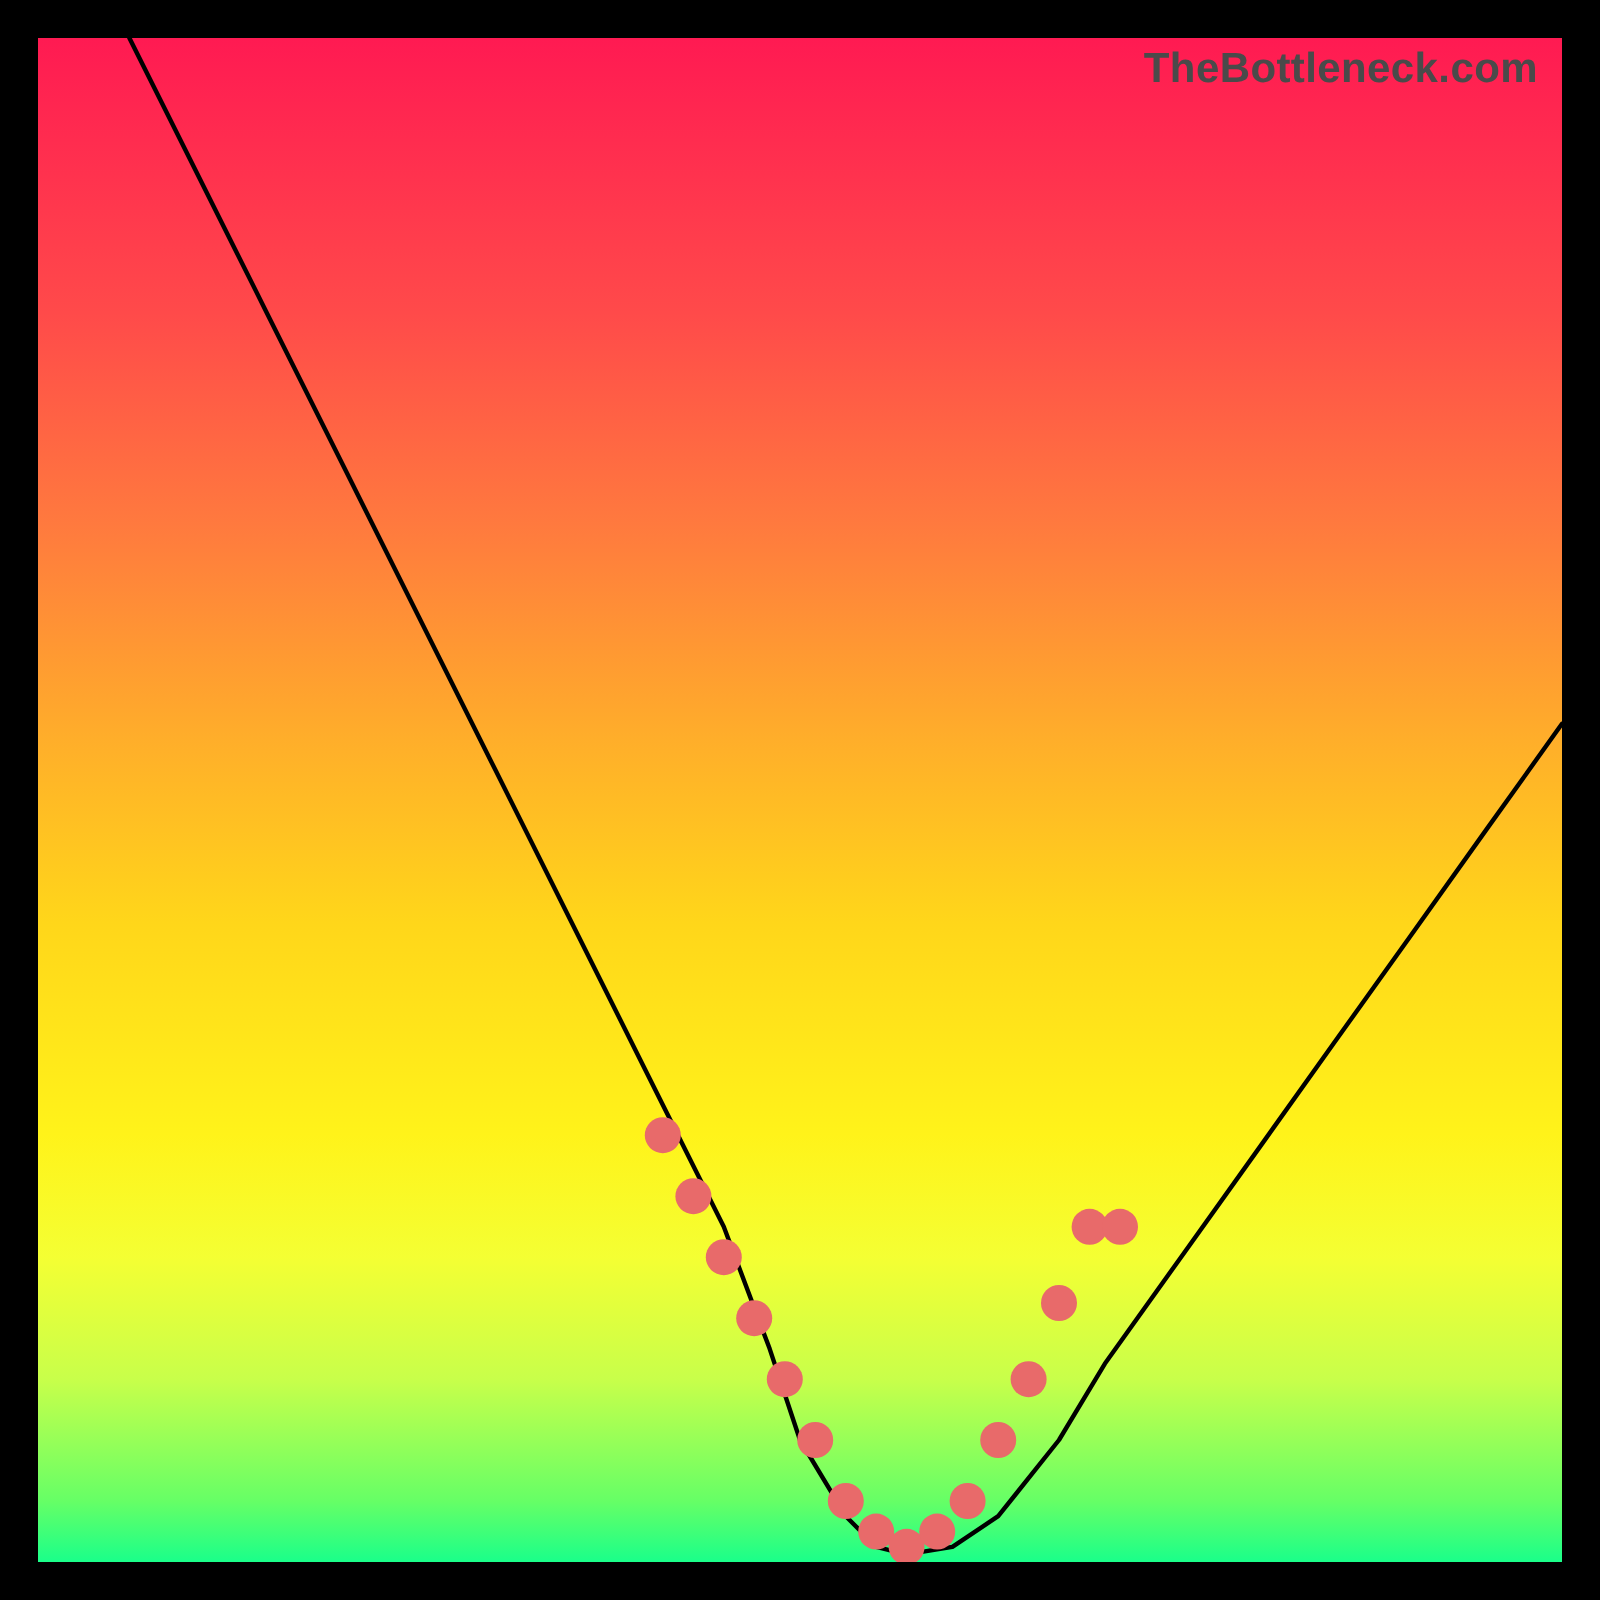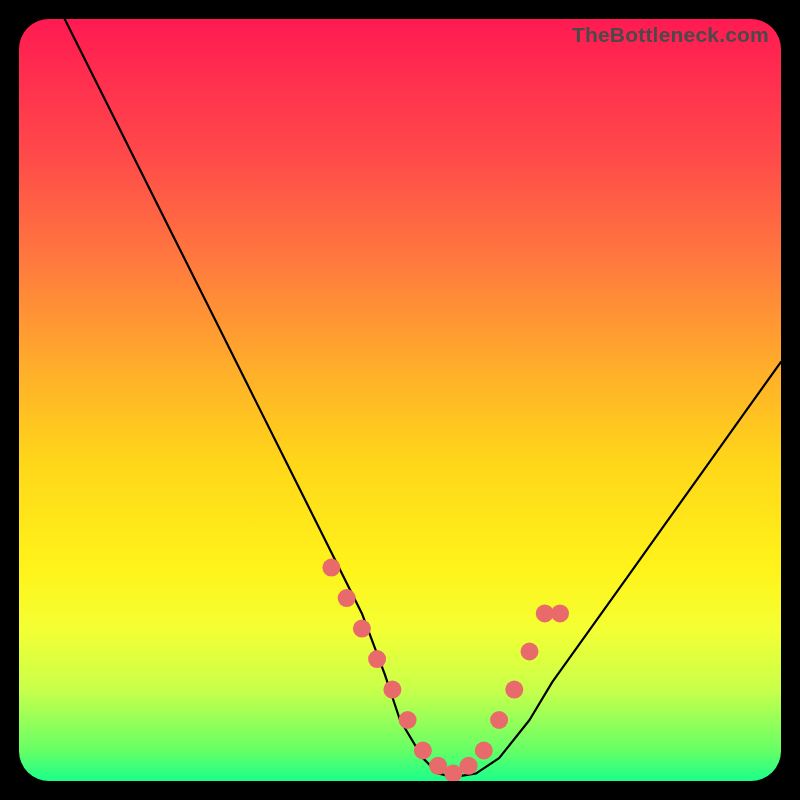--- a/index.html
+++ b/index.html
@@ -28,21 +28,20 @@
       #ff4a4a 18%,
       #ff7a3e 32%,
       #ffae2a 46%,
       #ffd61a 58%,
       #fff31a 72%,
       #f4ff33 80%,
       #c8ff4a 88%,
       #66ff66 96%,
       #1aff8a 100%
     );
-    border-radius: 30px;
   }
   .watermark {
     position: absolute;
     top: 4px;
     right: 12px;
     color: #4a4a4a;
     font-size: 21px;
     font-weight: 600;
     letter-spacing: 0.2px;
   }

